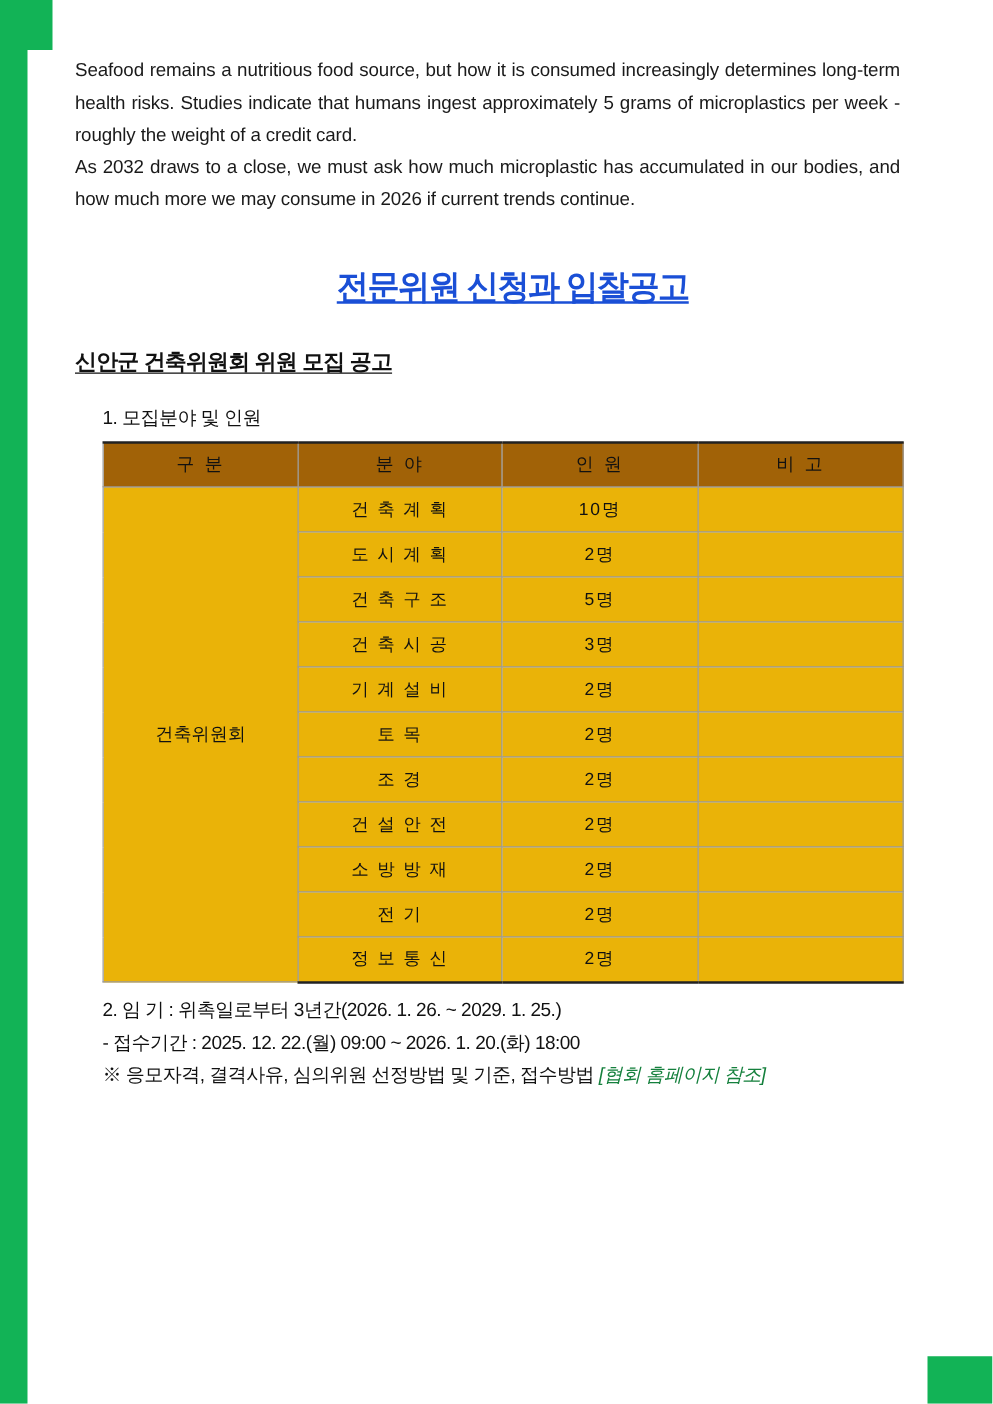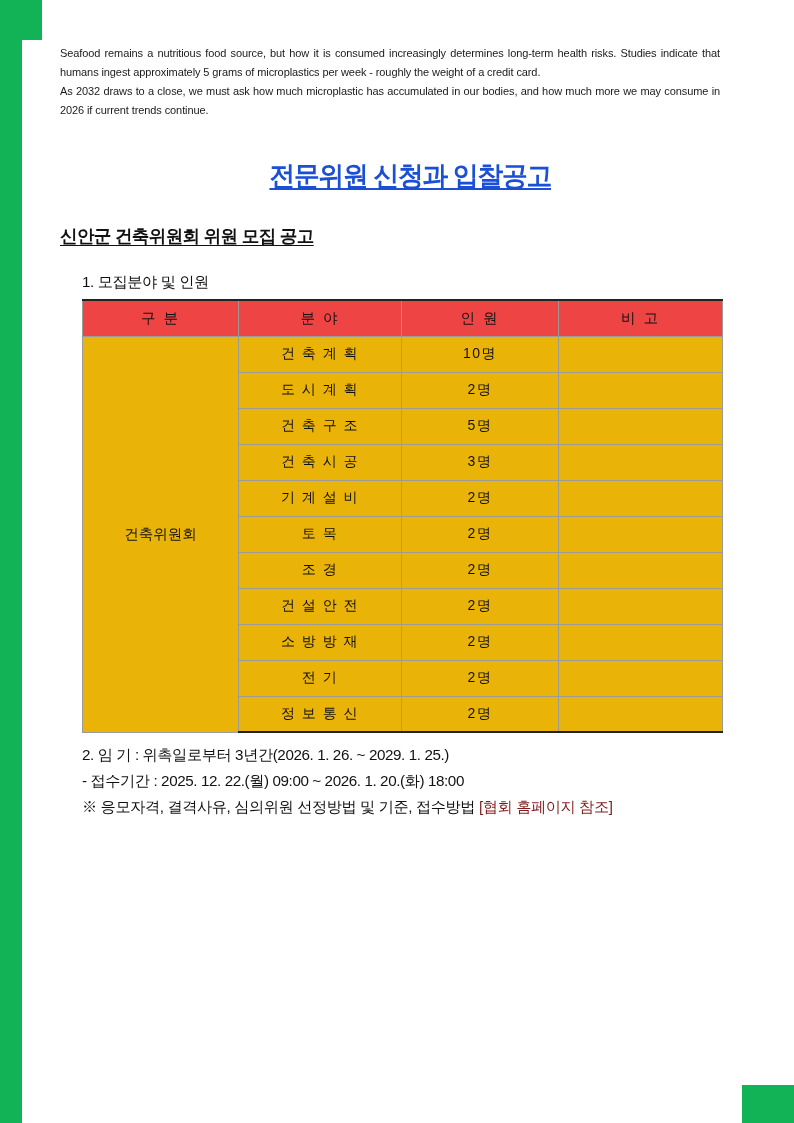--- a/index.html
+++ b/index.html
@@ -49,21 +49,21 @@
     height: 1123px;
   }
 
   
   .intro {
     margin-top: 44px;
     width: 660px;
   }
   .intro p {
     margin: 0 0 0 0;
-    font-size: 11px;
+    font-size: 15px;
     line-height: 1.72;
     color: #1a1a1a;
     text-align: justify;
     text-justify: inter-word;
     letter-spacing: -0.1px;
   }
 
   
   .blue-heading {
     margin-top: 38px;
@@ -120,21 +120,21 @@
     font-size: 14px;
     color: #111;
     text-align: center;
     height: 36px;
     letter-spacing: 0px;
     font-weight: normal;
   }
   table.recruit thead th {
     border-top: 2px solid #222;
     border-bottom: 1px solid #9b9b9b;
-    background: #ef4444;
+    background: #a16207;
     font-size: 14.5px;
     letter-spacing: 2px;
   }
   table.recruit thead tr th:first-child { border-left: 1px solid #9b9b9b; }
   table.recruit tbody td { background: #eab308; letter-spacing: 1.5px; }
   table.recruit tbody tr:last-child td { border-bottom: 2px solid #222; }
   table.recruit td.cat {
     letter-spacing: 0px;
     font-size: 14.5px;
   }
@@ -146,21 +146,21 @@
   .after-table {
     margin-top: 9px;
     padding-left: 22px;
   }
   .after-table div {
     font-size: 15.2px;
     color: #111;
     letter-spacing: -0.4px;
     line-height: 1.72;
   }
-  .red-note { color: #7f1d1d; }
+  .red-note { color: #15803d; font-style: italic; }
 </style>
 </head>
 <body>
 
 <div class="deco-left-top"></div>
 <div class="deco-left-bar"></div>
 <div class="deco-right-bottom"></div>
 
 <div class="page">
 

